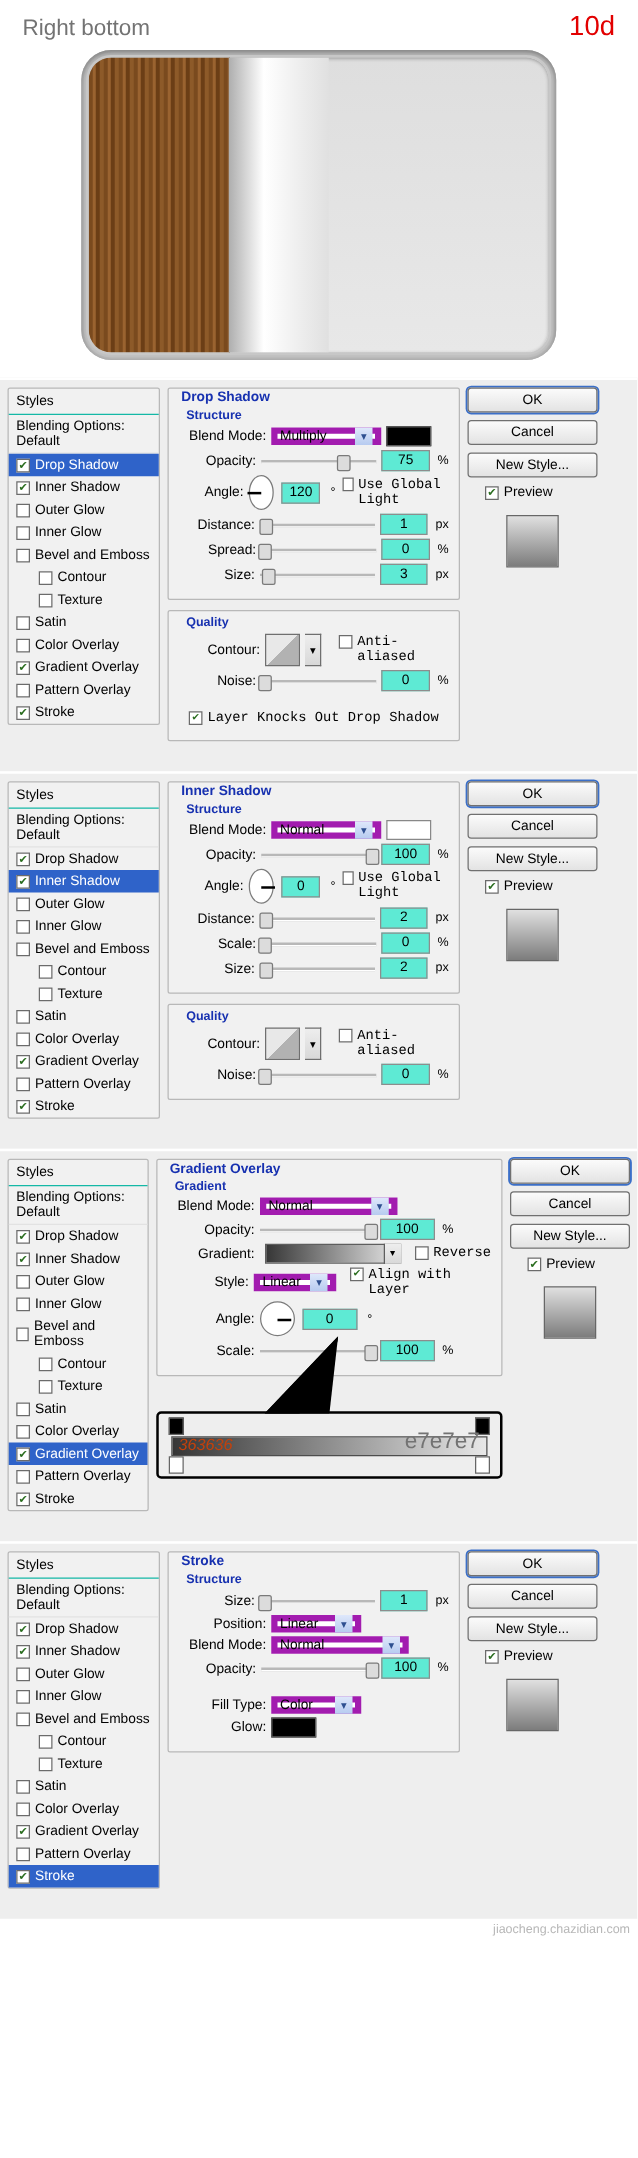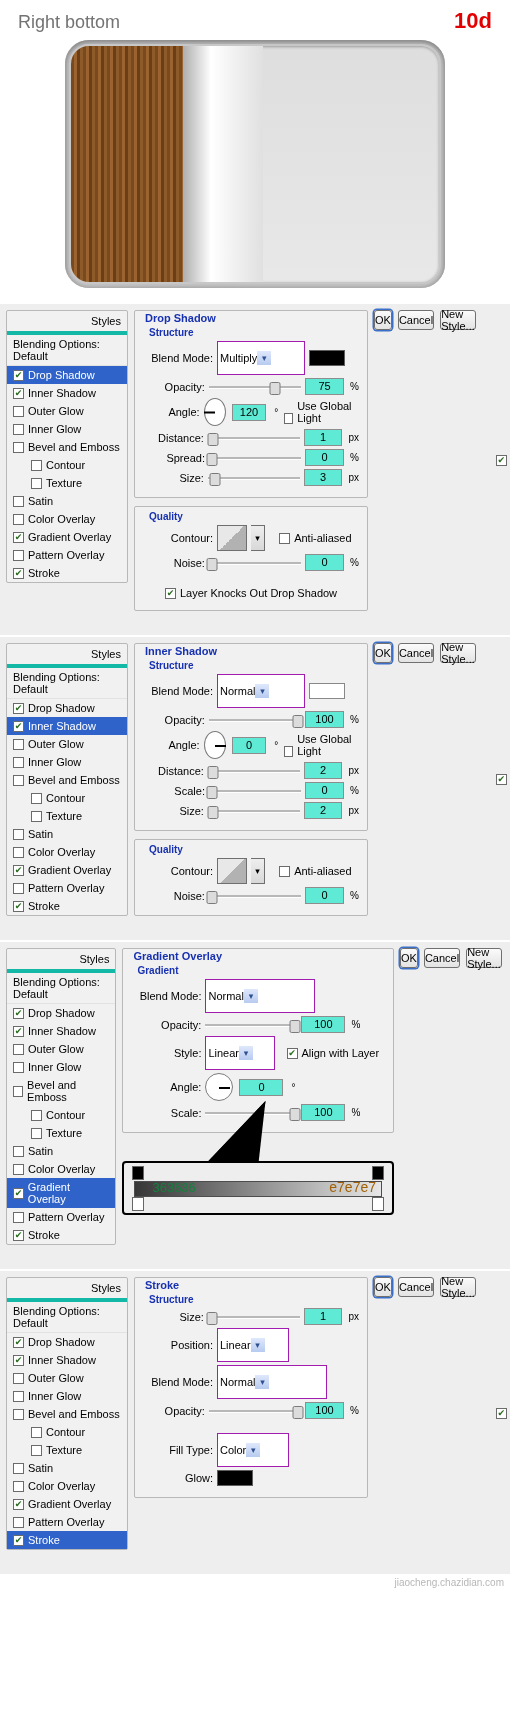--- a/index.html
+++ b/index.html
@@ -1,73 +1,73 @@
 <!DOCTYPE html>
 <html><head>
 <meta charset="utf-8">
 <style>
 * { margin: 0; padding: 0; box-sizing: border-box; }
 body { font-family: Tahoma, sans-serif; font-size: 11px; background: #fff; width: 510px; }
 .top-area { padding: 8px 18px 4px; }
 .top-row { display: flex; justify-content: space-between; align-items: baseline; }
 .top-title { font-size: 18px; color: #737373; }
-.top-badge { font-size: 22px; color: #e20000; font-weight: bold; }
+.top-badge { font-size: 22px; color: #e20000; font-weight: normal; }
 .hero { margin: 6px auto 10px; width: 380px; height: 248px; border-radius: 24px; background: #c3c3c3; position: relative; box-shadow: inset 0 2px 6px rgba(0,0,0,.35), 0 0 0 2px #bdbdbd inset; overflow: hidden; }
 .hero-inner { position: absolute; inset: 4px; border-radius: 20px; background: linear-gradient(#dedede,#e8e8e8); overflow: hidden; border: 2px solid #c7c7c7; box-shadow: inset 0 1px 3px rgba(0,0,0,.3); }
 .hero-inner::before { content:""; position:absolute; left:0; top:0; bottom:0; width:112px; background: repeating-linear-gradient(90deg,#7a4a1e 0 3px,#9a6330 3px 6px,#6b3e16 6px 9px,#8d5a29 9px 12px); border-right:1px solid rgba(0,0,0,.25); }
 .hero-inner::after { content:""; position:absolute; left:112px; top:0; bottom:0; width:80px; background: linear-gradient(90deg,#aeaeae 0%,#ffffff 35%,#e0e0e0 100%); }
 .hero-dogear { position:absolute; left:6px; bottom:6px; width:32px; height:32px; background: conic-gradient(from 225deg at 0 100%,#d9d9d9 0 25%,transparent 0); border-top-right-radius:6px; }
 
 .panel-stack { display: flex; flex-direction: column; }
 .panel { background: #eeeeee; border-top: 2px solid #fff; display: flex; padding: 6px 6px 24px; gap: 6px; }
 .styles-col { width: 122px; }
 .styles-box, .gbox { border: 1px solid #b8b8b8; background: #f1f1f1; border-radius: 2px; }
-.styles-head { border-bottom: 4px solid #14b8a6; padding: 4px 6px; text-align: right; }
+.styles-head { border-bottom: 1px solid #14b8a6; padding: 4px 6px; }
 .blend-opt { padding: 3px 6px; border-bottom: 1px solid #e2e2e2; }
 .style-list { }
 .style-item { display: flex; align-items: center; gap: 4px; padding: 3px 6px; }
 .style-item.indent { padding-left: 24px; }
 .style-item.active { background: #2f63c9; color: #fff; }
 .chk { width: 11px; height: 11px; border: 1px solid #6b6b6b; background: #fff; display: inline-flex; align-items: center; justify-content: center; font-size: 9px; color: #2a6d1f; line-height: 1; }
 .chk.on::after { content: "✔"; }
 
 .mid-col { width: 234px; display: flex; flex-direction: column; gap: 8px; }
 .gbox { padding: 2px 8px 8px; position: relative; }
 .gbox-title { color: #1731b0; font-weight: bold; font-size: 11px; position: relative; top: -1px; background: #f1f1f1; display: inline-block; padding: 0 2px; }
 .sub-title { color: #1731b0; font-size: 10px; font-weight: bold; margin: 2px 0 2px 6px; }
 .row { display: flex; align-items: center; gap: 4px; margin: 3px 0; }
 .lab { width: 70px; text-align: right; color: #000; }
-.sel { border: 1px solid #a21caf; background: #fff; height: 34px; padding: 0 2px; display: flex; align-items: center; justify-content: flex-start; font-size: 11px; }
+.sel { border: 5px solid #a21caf; background: #fff; height: 14px; padding: 0 2px; display: flex; align-items: center; justify-content: space-between; font-size: 11px; }
 .sel .arrow { width: 14px; height: 14px; background: linear-gradient(#dfe8fb,#b7cbf0); display: inline-flex; align-items: center; justify-content: center; color: #2e4f90; font-size: 9px; }
 .swatch { width: 36px; height: 16px; border: 1px solid #5e5e5e; }
 .slider { position: relative; height: 12px; flex: 0 0 92px; }
 .slider::before { content:""; position:absolute; left:0; right:0; top:5px; height:2px; background:#b8b8b8; border-bottom:1px solid #fff; }
 .slider::after { content:""; position:absolute; top:1px; width:9px; height:11px; background:#dcdcdc; border:1px solid #7a7a7a; border-radius:2px; left:var(--p,40%); transform:translateX(-50%); }
 .numbox { width: 44px; height: 17px; border: 1px solid #8d8d8d; background: #5eead4; text-align: center; font-size: 11px; line-height: 15px; }
 .unit { font-size: 10px; color: #000; margin-left: 2px; }
 .angle-widget { display: flex; align-items: center; gap: 6px; }
 .dial { width: 28px; height: 28px; border: 1px solid #7b7b7b; border-radius: 50%; position: relative; background: #fff; }
 .dial::after { content:""; position:absolute; left:50%; top:50%; width:11px; height:1.5px; background:#000; transform-origin: left center; transform: rotate(var(--a,0deg)); }
 .contour-thumb { width: 30px; height: 26px; border: 1px solid #6f6f6f; background: linear-gradient(135deg,#e8e8e8 0 50%,#b2b2b2 50%); display:inline-block; }
 .thumb-arrow { width: 14px; height: 26px; border: 1px solid #6f6f6f; border-left:0; background: linear-gradient(#eee,#d8d8d8); display:inline-flex; align-items:center; justify-content:center; font-size:9px; }
-.chk-row { display: flex; align-items: flex-end; gap: 4px; }
+.chk-row { display: flex; align-items: flex-start; gap: 4px; font-family: Liberation Mono, monospace; }
 .grad-strip { flex:1; height:16px; border:1px solid #5e5e5e; background: linear-gradient(90deg,#363636,#e7e7e7); position:relative; margin-left:4px; }
 .grad-strip .arrowbtn { position:absolute; right:-1px; top:-1px; bottom:-1px; width:14px; background: linear-gradient(#eee,#d8d8d8); border-left:1px solid #5e5e5e; display:flex; align-items:center; justify-content:center; font-size:7px; }
 .grad-callout { position:relative; margin-top:20px; border:2px solid #000; border-radius:4px; padding:18px 10px 16px; }
 .grad-callout .bar { height:16px; background: linear-gradient(90deg,#363636,#e7e7e7); border:1px solid #4d4d4d; }
 .grad-callout .stop { position:absolute; width:12px; height:14px; border:1px solid #666; background:#fff; }
 .grad-callout .stop.top-left { left:8px; top:3px; background:#000; }
 .grad-callout .stop.top-right { right:8px; top:3px; background:#000; }
 .grad-callout .stop.bot-left { left:8px; bottom:2px; }
 .grad-callout .stop.bot-right { right:8px; bottom:2px; }
-.grad-callout .hex-left { position:absolute; left:28px; bottom:18px; color:#15803d; font-size:13px; }
-.grad-callout .hex-right { position:absolute; right:16px; bottom:18px; color:#a16207; font-size:14px; }
+.grad-callout .hex-left { position:absolute; left:16px; bottom:18px; color:#c2410c; font-size:13px;font-style:italic; }
+.grad-callout .hex-right { position:absolute; right:16px; bottom:18px; color:#737373; font-size:18px; }
 .grad-callout::before { content:""; position:absolute; left:50%; top:-62px; width:0; height:0; border-left:1px solid #000; border-right:1px solid #000; transform: skewX(-28deg); height:62px; border-width:0 0 0 28px; border-left:28px solid #000; clip-path: polygon(50% 0,100% 100%,0 100%); background:#000; width:24px; margin-left:-35px; }
 
-.right-col { width: 104px; display: flex; flex-direction: row; gap: 6px; align-items: stretch; }
+.right-col { width: 104px; display: flex; flex-direction: column; gap: 6px; align-items: stretch; }
 .btn { height: 20px; border: 1px solid #707070; background: linear-gradient(#fbfbfb,#e3e3e3); border-radius: 3px; font-size: 11px; display: flex; align-items: center; justify-content: center; }
 .btn.default { box-shadow: 0 0 0 1.5px #3b6fc8; }
 .preview-line { display: flex; align-items: center; gap: 4px; padding-left: 14px; text-align: right; }
 .preview-sw { width: 42px; height: 42px; margin: 6px auto 0; background: linear-gradient(#e0e0e0,#7c7c7c); border: 1px solid #676767; }
 
 .watermark { font-size: 10px; color: #b7b7b7; text-align: right; padding: 3px 6px; }
 </style>
 </head>
 <body>
 
@@ -418,20 +418,26 @@
               <span>Normal</span>
               <span class="arrow">▾</span>
             </span>
           </div>
      <div class="row">
             <span class="lab">Opacity:</span>
             <span class="slider" style="--p:97%"></span>
             <span class="numbox">100</span>
             <span class="unit">%</span>
           </div>
+     <div class="row"><span class="lab">Gradient:</span><span class="grad-strip">
+              <span class="arrowbtn">▼</span>
+            </span>&nbsp;<span class="chk-row">
+              <span class="chk "></span>
+              <span>Reverse</span>
+            </span></div>
      <div class="row"><span class="lab">Style:</span><span class="sel" style="width:70px">
               <span>Linear</span>
               <span class="arrow">▾</span>
             </span>&nbsp;<span class="chk-row">
               <span class="chk on"></span>
               <span>Align with Layer</span>
             </span></div>
      <div class="row">
             <span class="lab">Angle:</span>
             <span class="angle-widget">

